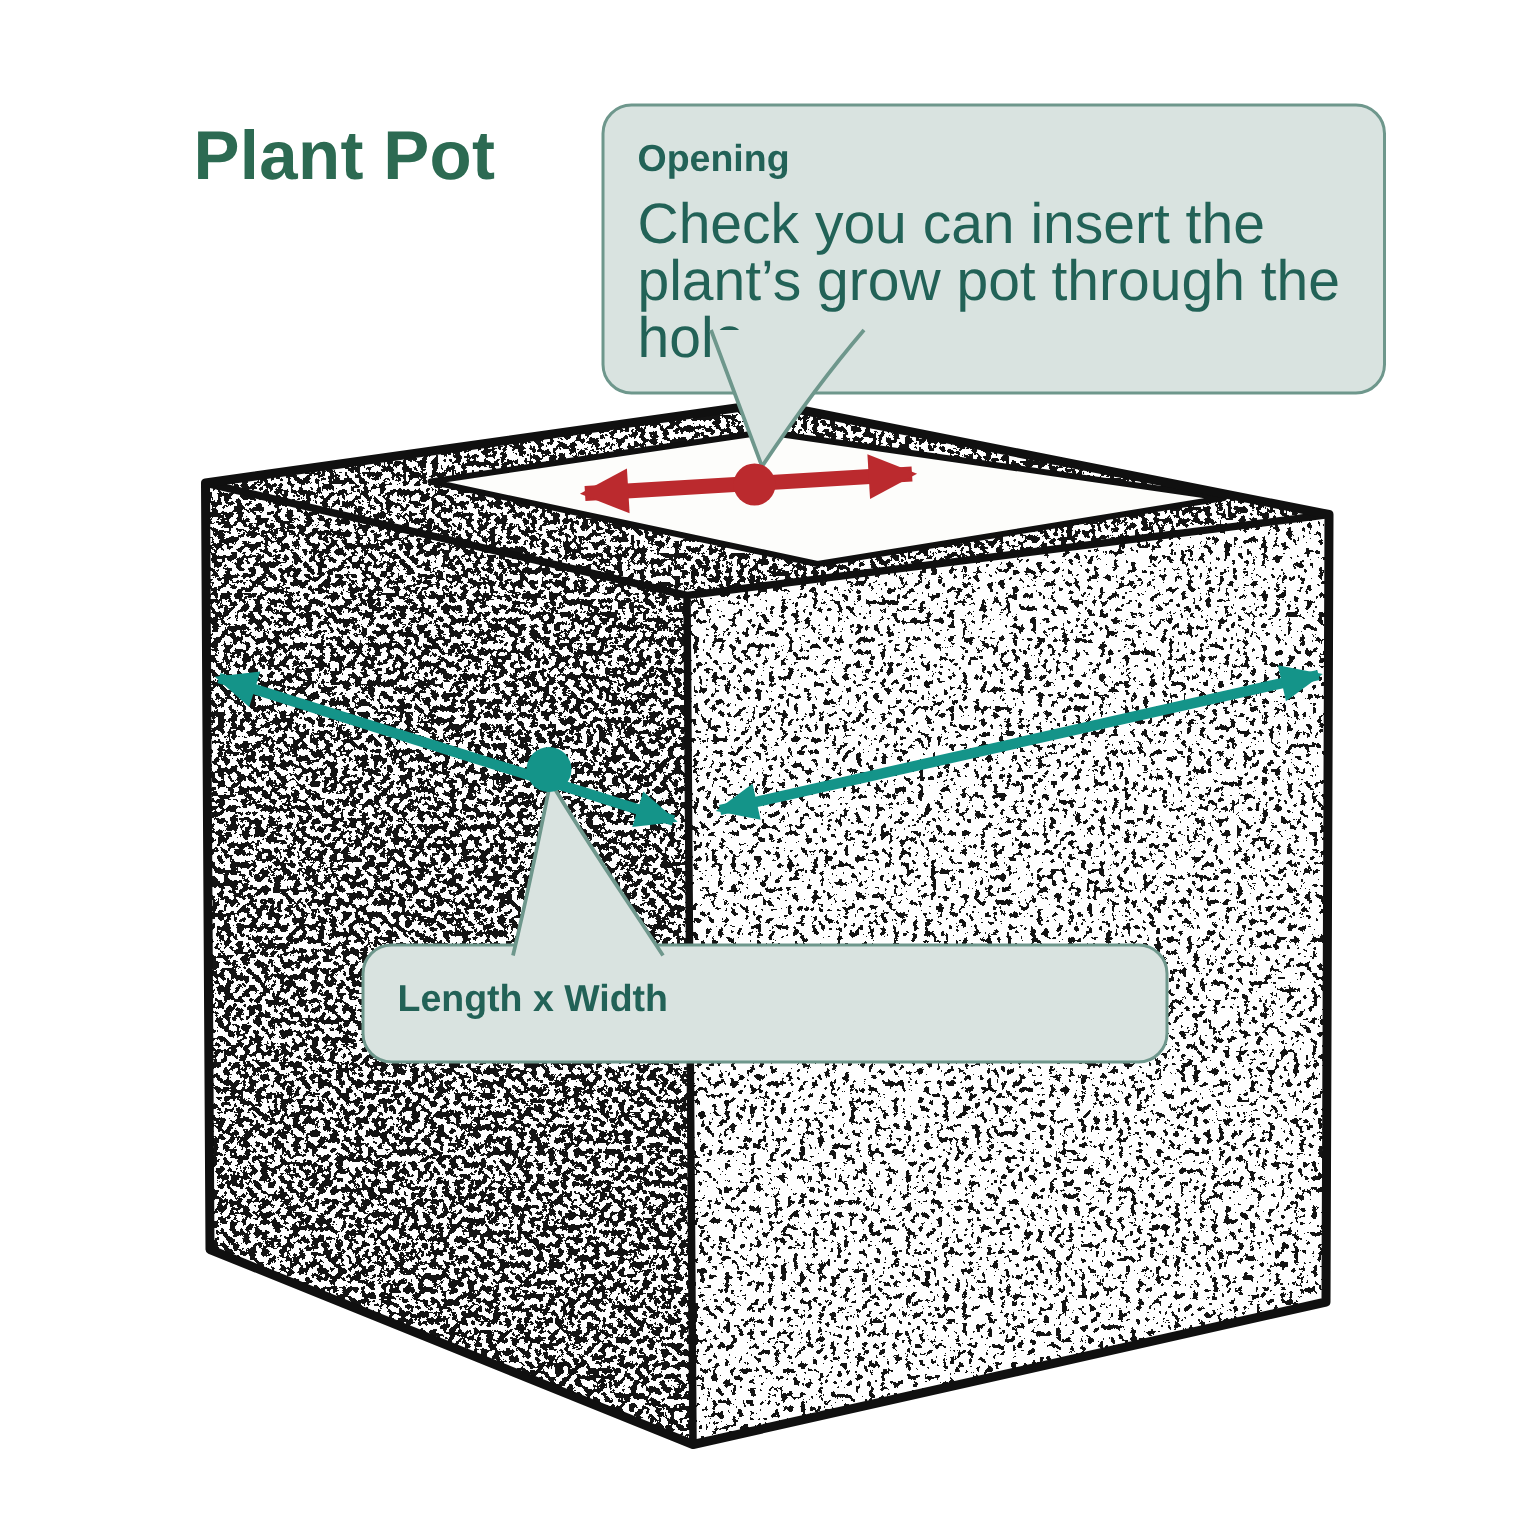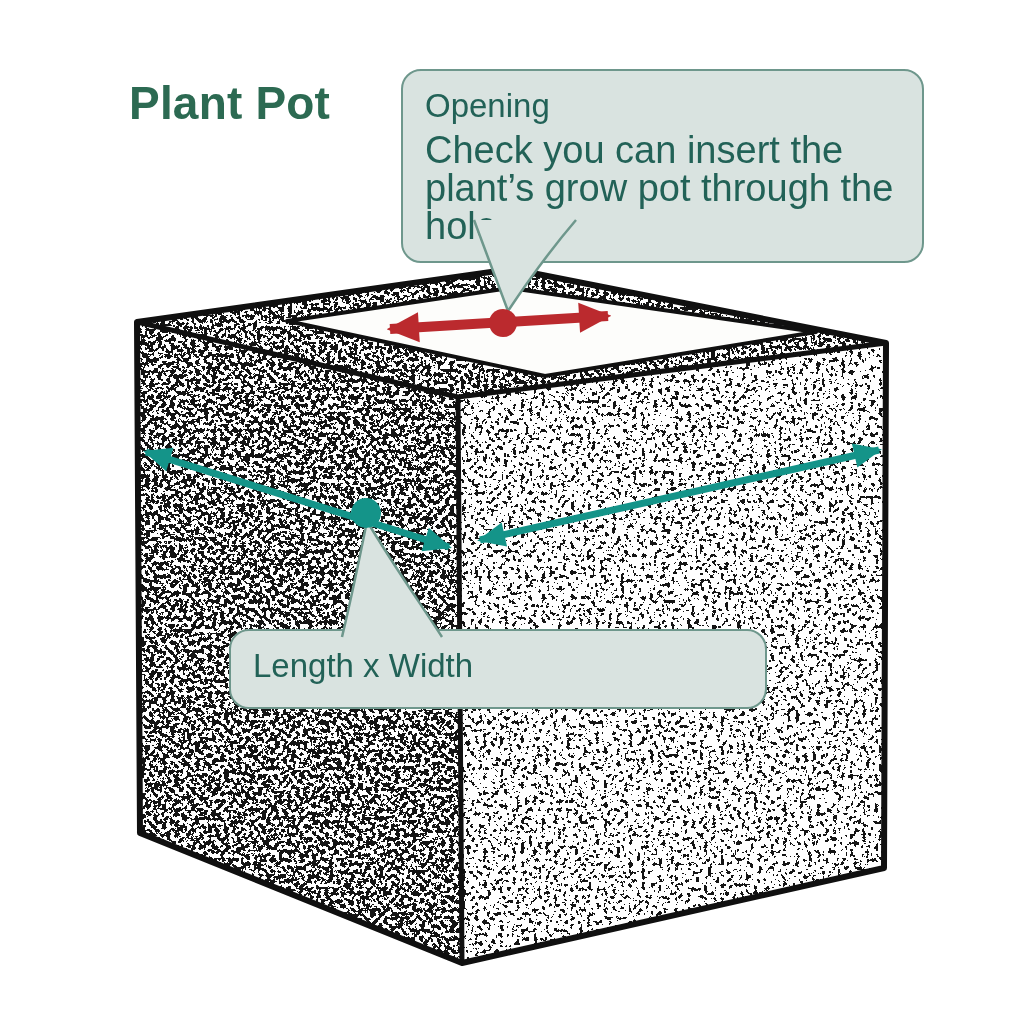--- a/index.html
+++ b/index.html
@@ -3,24 +3,24 @@
 <meta charset="utf-8">
 <style>
   html,body{margin:0;padding:0}
   body{width:1024px;height:1024px;background:#ffffff;font-family:"Liberation Sans",sans-serif;overflow:hidden}
   .stage{position:relative;width:1024px;height:1024px}
   .layer{position:absolute;left:0;top:0;width:1024px;height:1024px}
   .base{z-index:1}
   .overlay{z-index:3;pointer-events:none}
   .page-title{position:absolute;left:129px;top:76px;z-index:2;font-weight:bold;font-size:46px;line-height:54px;color:#2c6a52;letter-spacing:.2px}
   .callout{position:absolute;z-index:2;background:#d9e3e0;border:2.5px solid #6e978c;border-radius:20px;padding:15px 22px 16px;color:#226257;box-sizing:content-box}
-  .callout h2{margin:0 0 5px 0;font-size:33px;line-height:40px;font-weight:normal}
+  .callout h2{margin:0 0 5px 0;font-size:25px;line-height:40px;font-weight:bold}
   .callout p{margin:0;font-size:38px;line-height:38px}
   .callout-opening{left:401px;top:69px;width:475px}
-  .callout-dimensions{left:229px;top:629px;width:490px}
+  .callout-dimensions{left:241px;top:629px;width:490px}
 </style>
 </head>
 <body>
 
 <div class="stage">
 
   <svg class="layer base" viewBox="0 0 1024 1024">
     <defs>
       <filter id="stipLeft" x="-3%" y="-3%" width="106%" height="106%" color-interpolation-filters="sRGB">
         <feTurbulence type="fractalNoise" baseFrequency="0.24" numOctaves="3" seed="7" result="n"></feTurbulence>

